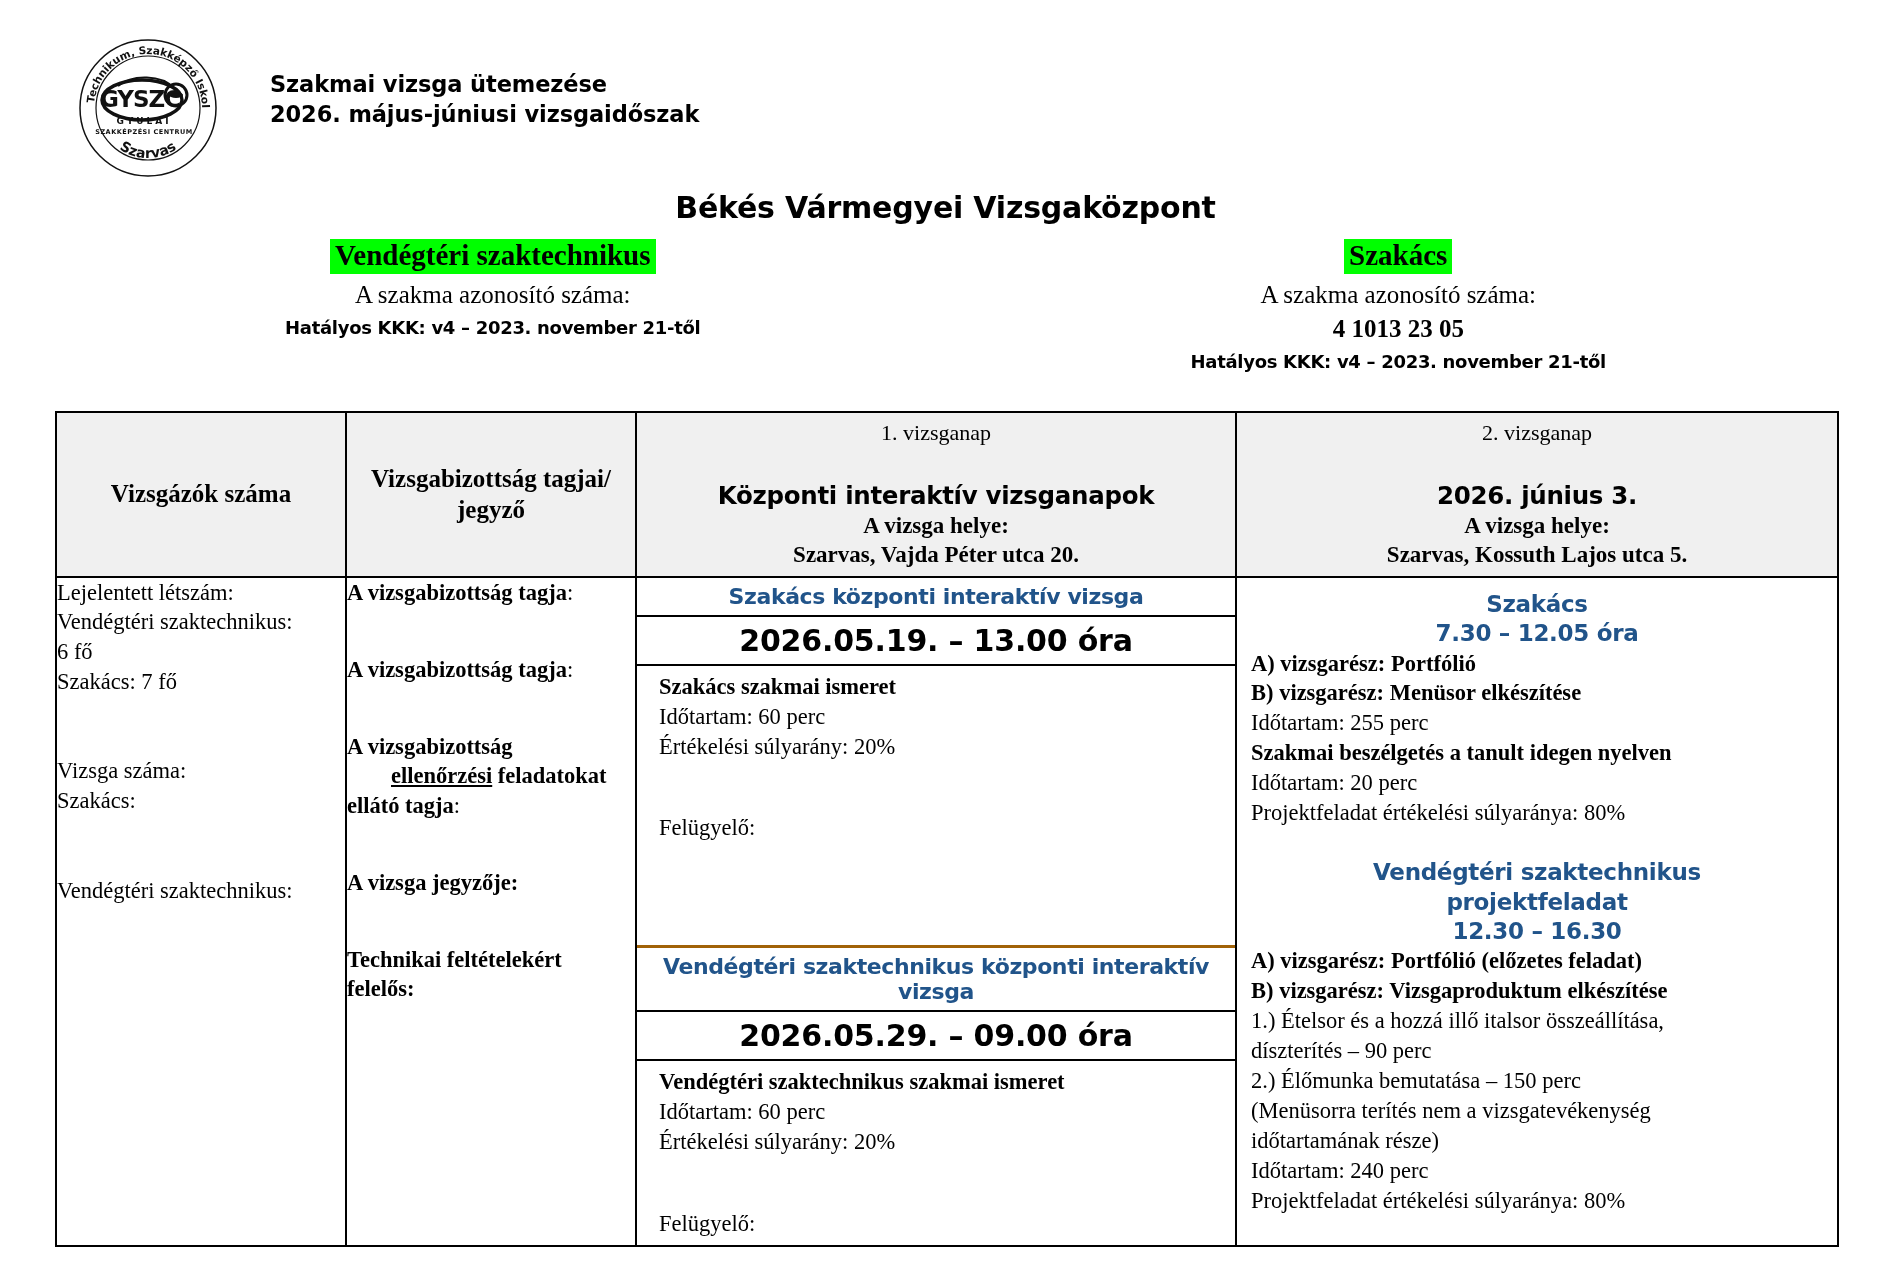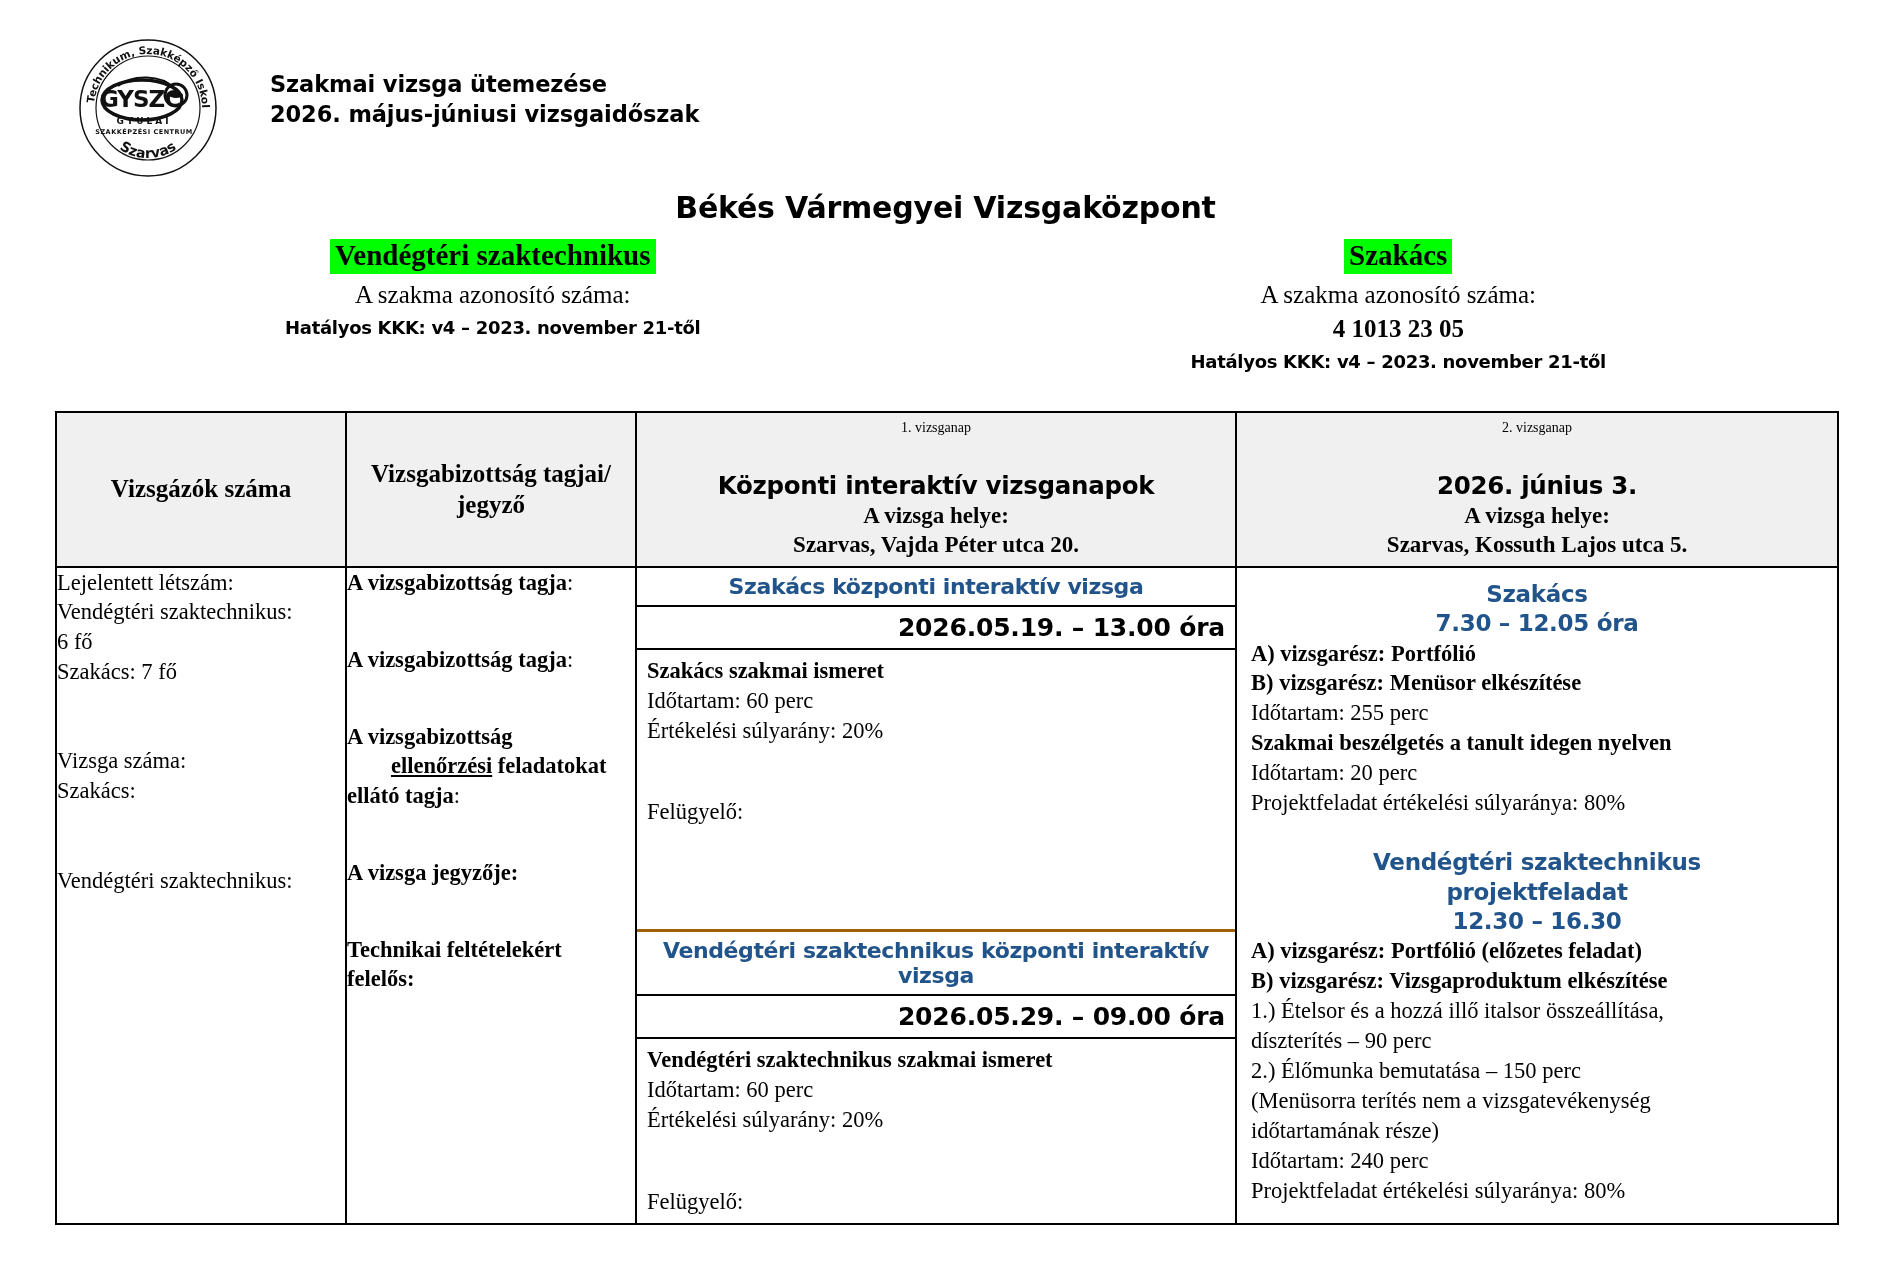--- a/index.html
+++ b/index.html
@@ -126,21 +126,21 @@
   .th-sans {
     font-family: "DejaVu Sans", "Liberation Sans", sans-serif;
     font-size: 24.5px;
     font-weight: bold;
     letter-spacing: -0.3px;
     line-height: 1.3;
     margin-top: 33px;
   }
   .th-small-serif {
     font-family: "Liberation Serif", "DejaVu Serif", serif;
-    font-size: 14px;
+    font-size: 22px;
     font-weight: normal;
     line-height: 1.25;
   }
 
   .col-a { width: 290px; }
   .col-b { width: 290px; }
   .col-c { width: 600px; }
   .col-d { width: 602px; }
 
   .body-cell { padding: 14px 14px 10px 14px; height: 640px; }
@@ -165,37 +165,37 @@
   .c2-item u { text-decoration: underline; margin-left: 44px; }
 
   
   .sub-table {
     border-collapse: collapse;
     width: 100%;
   }
   .sub-table td {
     border: 0;
     border-bottom: 2px solid #000000;
-    padding: 6px 10px;
+    padding: 6px 22px;
     vertical-align: top;
   }
   .sub-table td.nb { border-bottom: 0; }
   .sub-title {
     text-align: center;
     color: #21548a;
     font-family: "DejaVu Sans", "Liberation Sans", sans-serif;
     font-weight: bold;
     font-size: 22px;
     letter-spacing: -0.4px;
   }
   .sub-date {
-    text-align: right;
-    font-family: "DejaVu Sans", "Liberation Sans", sans-serif;
-    font-weight: bold;
-    font-size: 25px;
+    text-align: center;
+    font-family: "DejaVu Sans", "Liberation Sans", sans-serif;
+    font-weight: bold;
+    font-size: 30px;
     letter-spacing: -0.2px;
   }
   .sub-body { font-size: 22.5px; line-height: 1.33; }
   .sub-body .b { font-weight: bold; }
   .gap-row { height: 52px; }
 
   
   .c4 { padding: 12px 14px 10px 14px; font-size: 22.5px; line-height: 1.33; }
   .c4-head {
     text-align: center;

